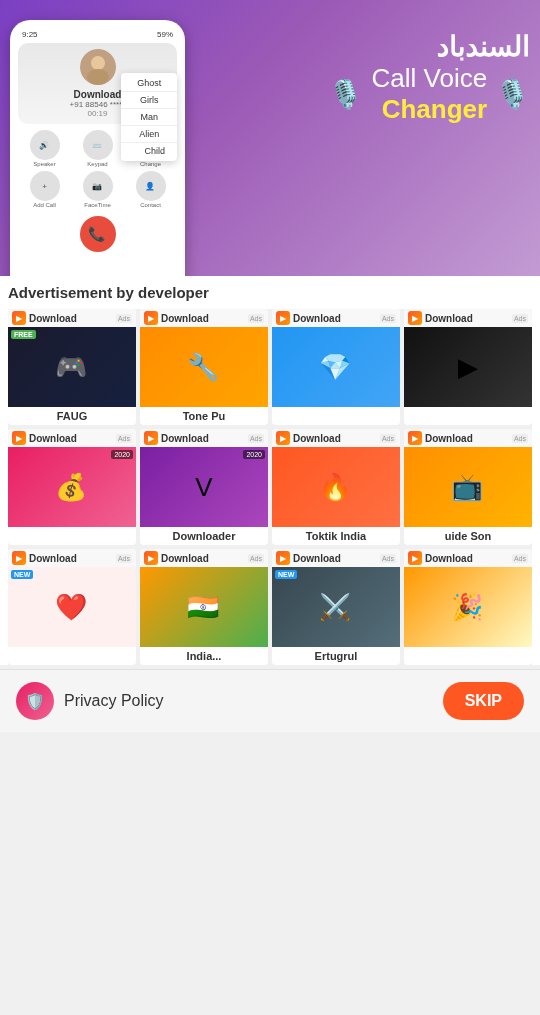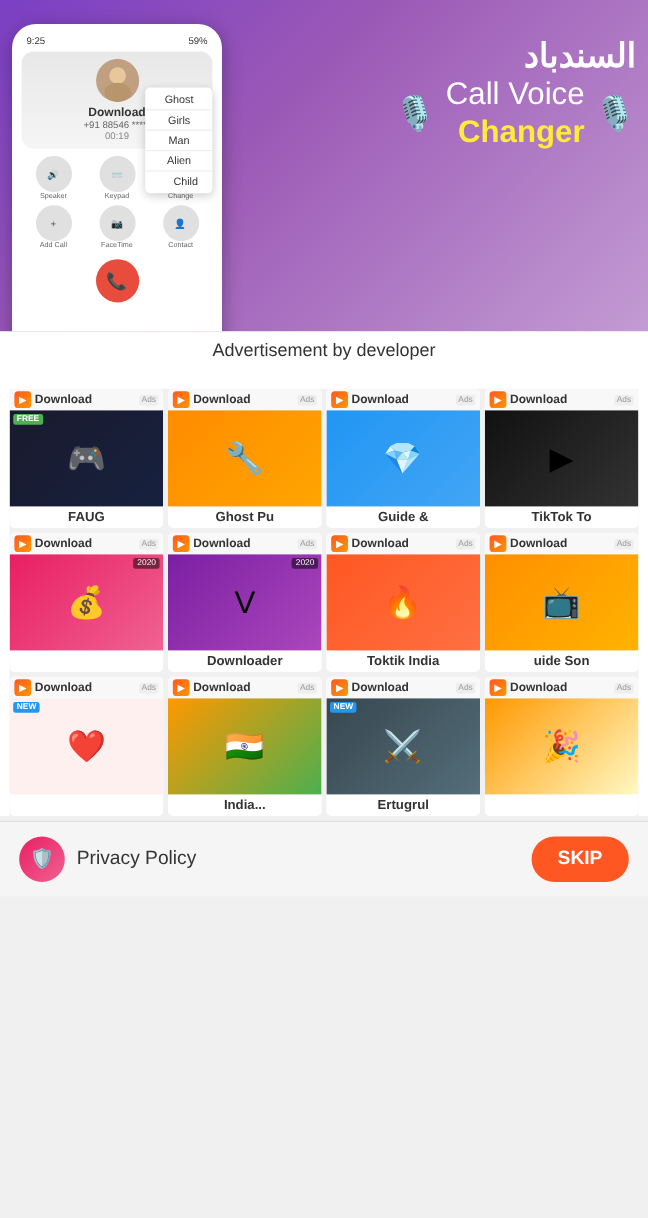--- a/index.html
+++ b/index.html
@@ -205,23 +205,22 @@
 
     
     .ad-section {
       background: #fff;
       padding: 8px 8px 0 8px;
     }
 
     .ad-title {
       font-size: 15px;
       color: #333;
-      margin-bottom: 23px;
-      font-weight: normal;
-      text-align: center;
+      margin-bottom: 8px;
+      font-weight: bold;
     }
 
     
     .apps-grid {
       display: grid;
       grid-template-columns: repeat(4, 1fr);
       gap: 4px;
       background: #f0f0f0;
     }
 
@@ -466,49 +465,47 @@
       <div class="play-wrapper" style="background:linear-gradient(135deg,#ff5722,#ff9800);border-radius:3px;display:flex;align-items:center;justify-content:center;width:14px;height:14px;">
         <span style="color:white;font-size:8px;">▶</span>
       </div>
       <span class="download-label">Download</span>
       <span class="ads-badge">Ads</span>
     </div>
     <div class="app-image" style="background:linear-gradient(135deg,#ff8c00,#ffa500);">
 
       <span style="font-size:26px;">🔧</span>
     </div>
-    <div class="app-name">Ghost   Pu</div>
+    <div class="app-name">Tone   Pu</div>
   </div>
       <div class="app-card">
     <div class="app-card-header">
       <div class="play-wrapper" style="background:linear-gradient(135deg,#ff5722,#ff9800);border-radius:3px;display:flex;align-items:center;justify-content:center;width:14px;height:14px;">
         <span style="color:white;font-size:8px;">▶</span>
       </div>
       <span class="download-label">Download</span>
       <span class="ads-badge">Ads</span>
     </div>
     <div class="app-image" style="background:linear-gradient(135deg,#2196f3,#42a5f5);">
 
       <span style="font-size:26px;">💎</span>
     </div>
-    <div class="app-name">Guide &amp;</div>
   </div>
       <div class="app-card">
     <div class="app-card-header">
       <div class="play-wrapper" style="background:linear-gradient(135deg,#ff5722,#ff9800);border-radius:3px;display:flex;align-items:center;justify-content:center;width:14px;height:14px;">
         <span style="color:white;font-size:8px;">▶</span>
       </div>
       <span class="download-label">Download</span>
       <span class="ads-badge">Ads</span>
     </div>
     <div class="app-image" style="background:linear-gradient(135deg,#111,#333);">
 
       <span style="font-size:26px;">▶</span>
     </div>
-    <div class="app-name">TikTok   To</div>
   </div>
       <div class="app-card">
     <div class="app-card-header">
       <div class="play-wrapper" style="background:linear-gradient(135deg,#ff5722,#ff9800);border-radius:3px;display:flex;align-items:center;justify-content:center;width:14px;height:14px;">
         <span style="color:white;font-size:8px;">▶</span>
       </div>
       <span class="download-label">Download</span>
       <span class="ads-badge">Ads</span>
     </div>
     <div class="app-image" style="background:linear-gradient(135deg,#e91e63,#f06292);">

